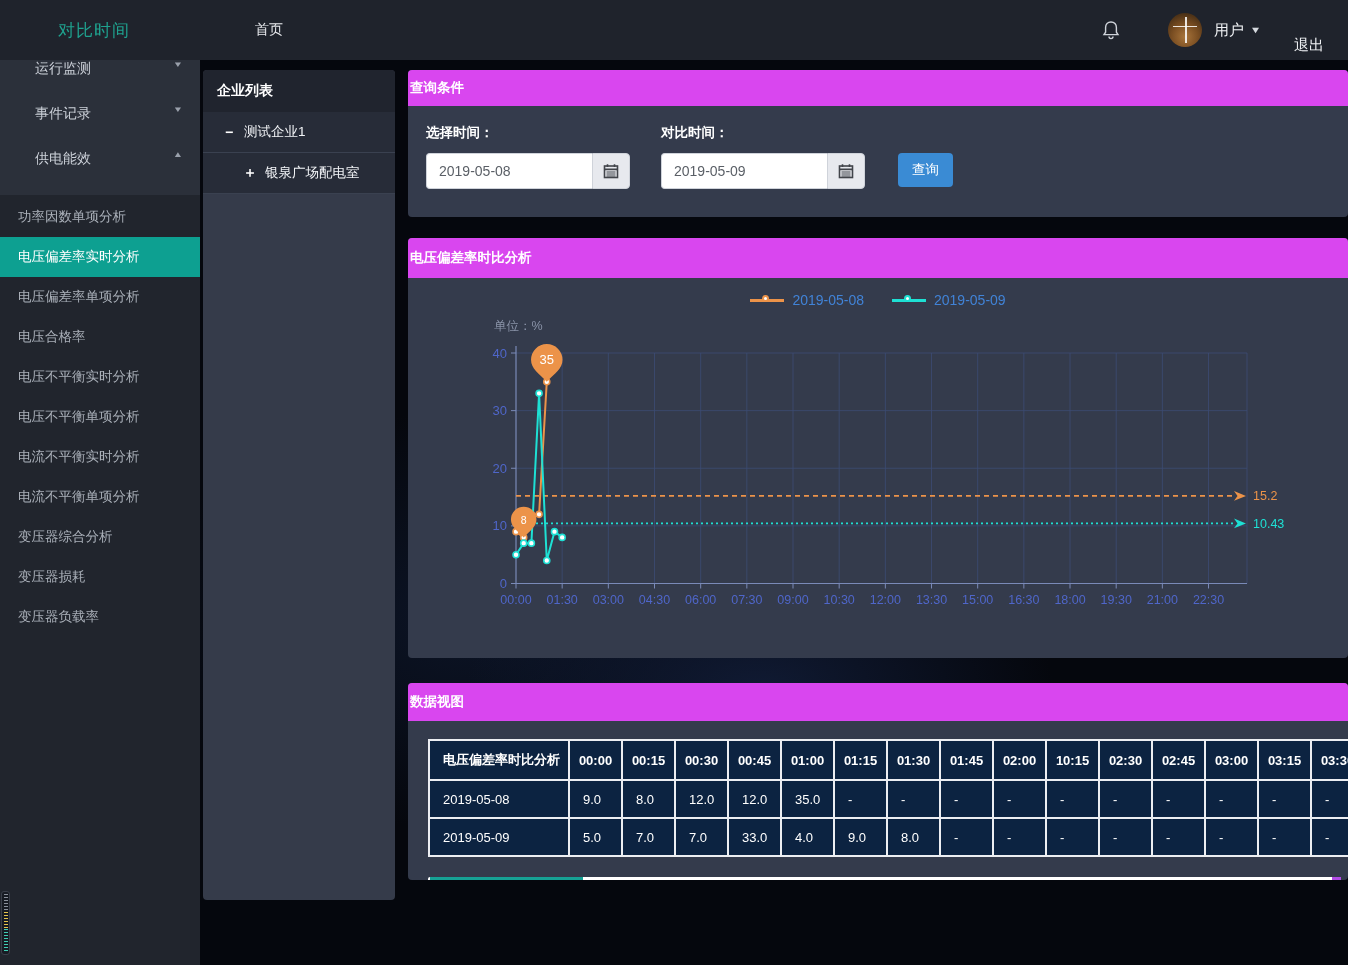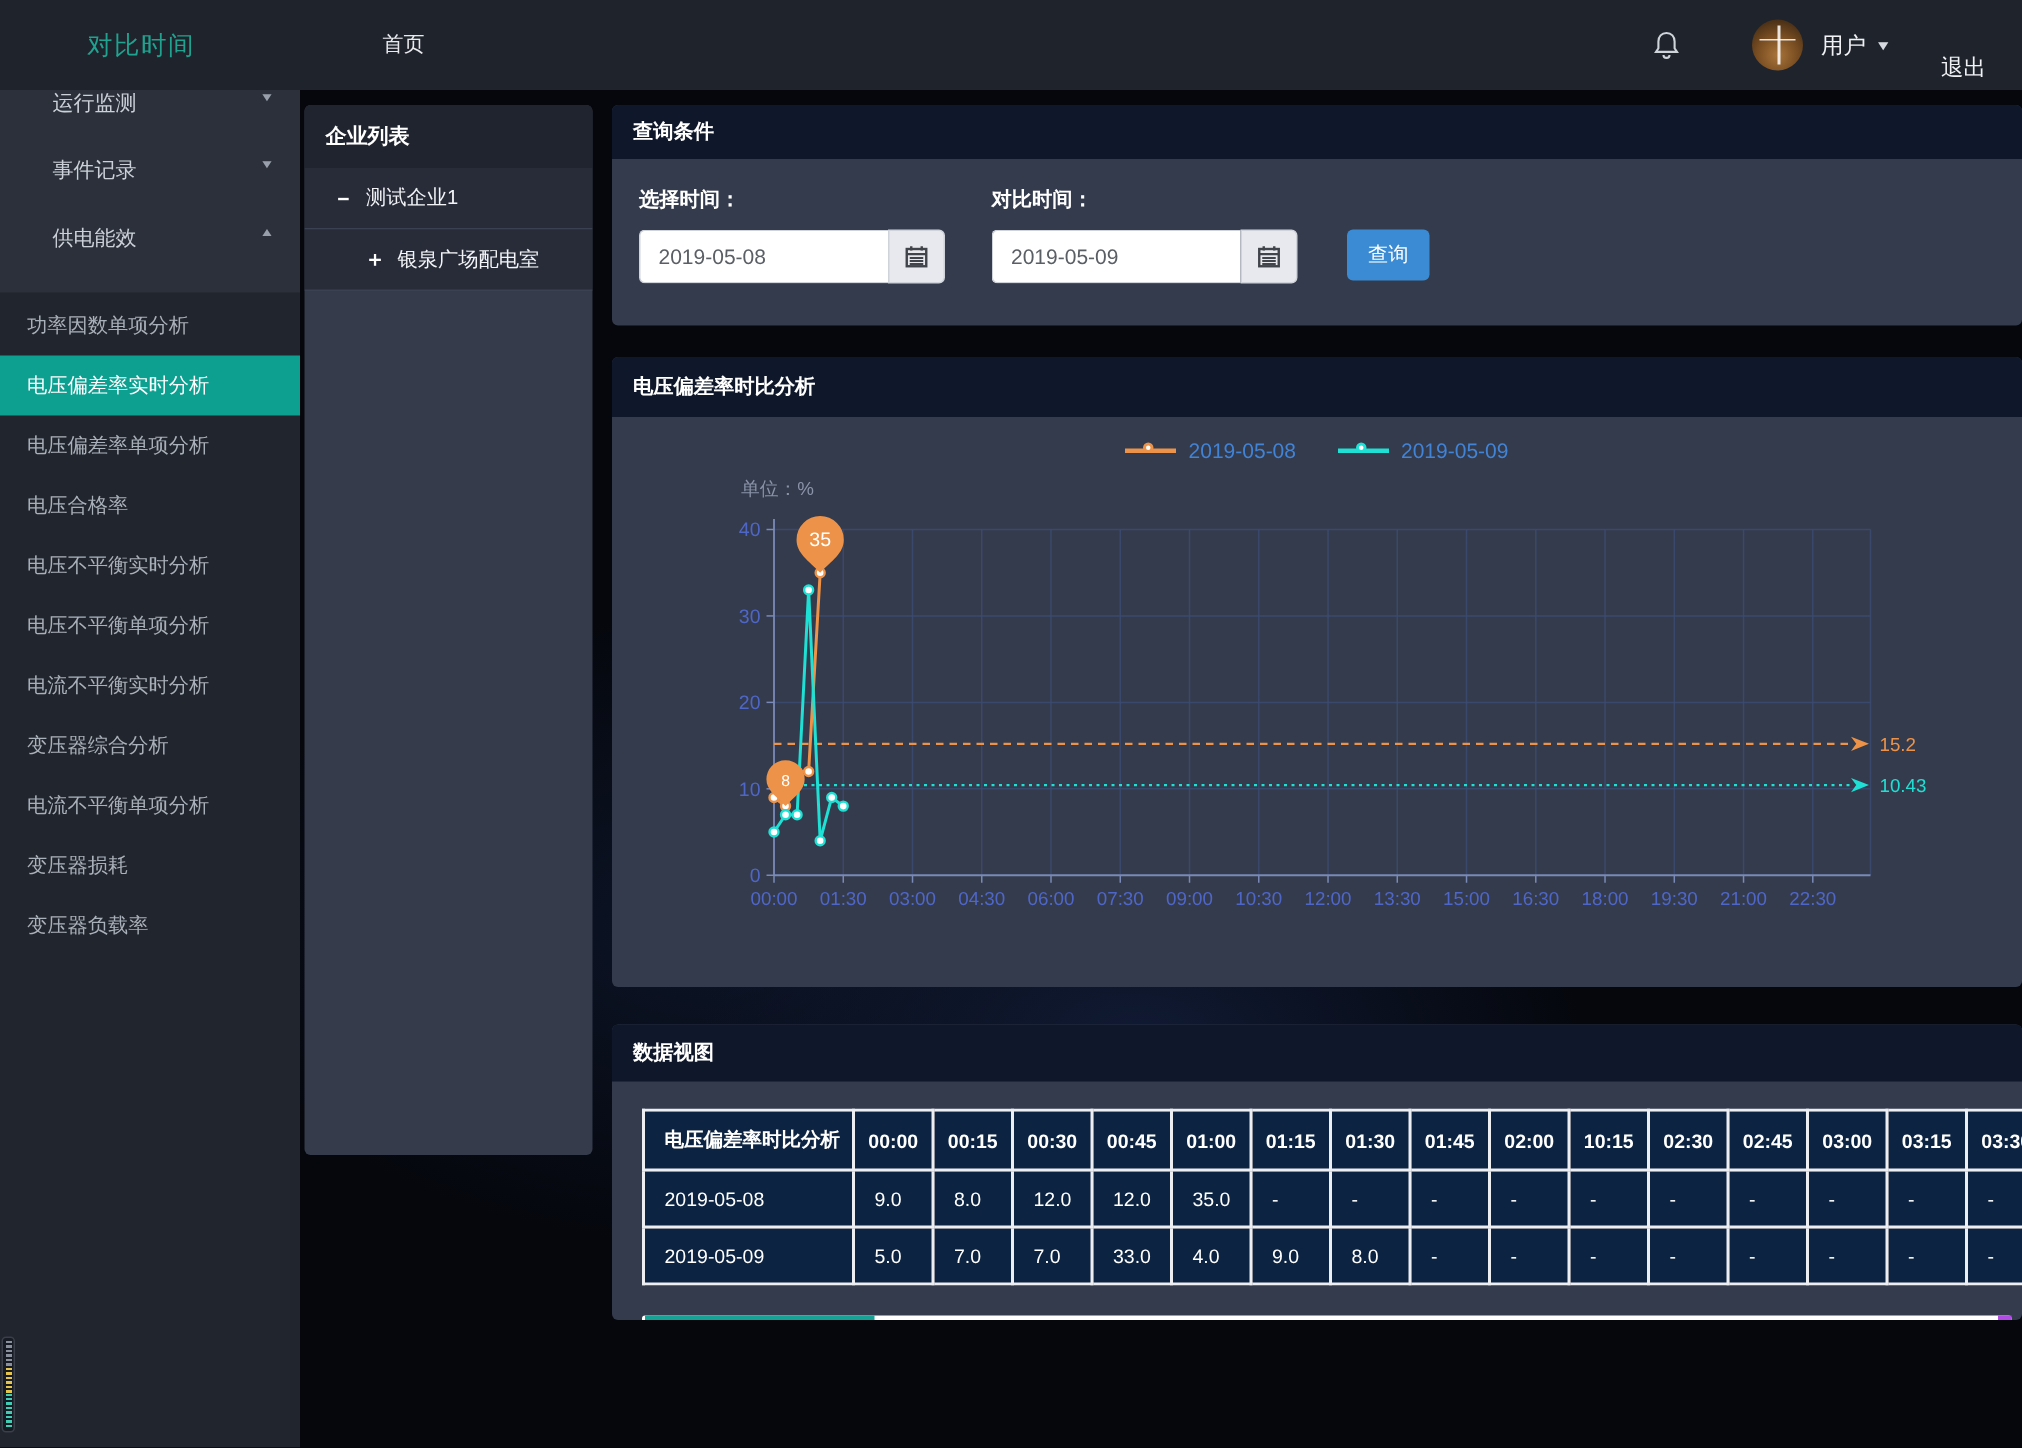--- a/index.html
+++ b/index.html
@@ -36,33 +36,33 @@
   .side-group { height:45px; display:flex; align-items:flex-start; padding:0 18px 0 35px;
     color:#ccd1d9; font-size:14px; cursor:pointer; }
   .side-group .grow { flex:1; }
   .side-group .caret-glyph { color:#9aa0ab; font-size:8px; }
   .side-sub { padding-top:2px; }
   .side-item { height:40px; display:flex; align-items:center; padding-left:18px;
     color:#aab0b9; font-size:13.5px; cursor:pointer; }
   .side-item.active { background:#0da091; color:#ffffff; }
 
   
-  .enterprise { left:203px; top:70px; width:192px; height:700px; background:#353b4a;
+  .enterprise { left:203px; top:70px; width:192px; height:830px; background:#353b4a;
     border-radius:4px; overflow:hidden; }
   .ent-header { height:42px; background:#20242e; color:#ffffff; font-size:14px; font-weight:bold;
     display:flex; align-items:center; padding-left:14px; }
   .tree-row { height:41px; background:#272c38; border-bottom:1px solid #3a4150;
     display:flex; align-items:center; color:#f2f4f7; font-size:13.5px; cursor:pointer; }
   .tree-toggle { width:14px; text-align:center; font-weight:bold; font-size:14px; color:#ffffff; }
   .tree-row .lbl { margin-left:8px; }
 
   
   .panel { background:#343b4c; border-radius:4px; overflow:hidden; }
-  .panel-header { background:#0f172a; color:#ffffff; font-weight:bold; font-size:13.5px;
-    display:flex; align-items:center; padding-left:14px; }
+  .panel-header { background:#d946ef; color:#ffffff; font-weight:bold; font-size:13.5px;
+    display:flex; align-items:center; padding-left:2px; }
   .panel-query  { left:408px; top:70px;  width:940px; height:147px; }
   .panel-chart  { left:408px; top:238px; width:940px; height:420px; }
   .panel-table  { left:408px; top:683px; width:940px; height:197px; }
   .panel-query  .panel-header { height:36px; }
   .panel-chart  .panel-header { height:40px; }
   .panel-table  .panel-header { height:38px; }
   .panel-body { position:relative; }
 
   
   .field-group { position:absolute; top:18px; }
@@ -154,22 +154,22 @@
         </div>
       </div>
     <div class="side-sub" id="side-sub">
         <div class="side-item">功率因数单项分析</div>
         <div class="side-item active">电压偏差率实时分析</div>
         <div class="side-item">电压偏差率单项分析</div>
         <div class="side-item">电压合格率</div>
         <div class="side-item">电压不平衡实时分析</div>
         <div class="side-item">电压不平衡单项分析</div>
         <div class="side-item">电流不平衡实时分析</div>
+        <div class="side-item">电流不平衡单项分析</div>
         <div class="side-item">变压器综合分析</div>
-        <div class="side-item">电流不平衡单项分析</div>
         <div class="side-item">变压器损耗</div>
         <div class="side-item">变压器负载率</div>
       </div>
   </nav>
 
   <section class="enterprise abs">
     <div class="ent-header">企业列表</div>
     <div id="ent-tree">
         <div class="tree-row" style="padding-left: 19px;">
           <span class="tree-toggle">−</span>

